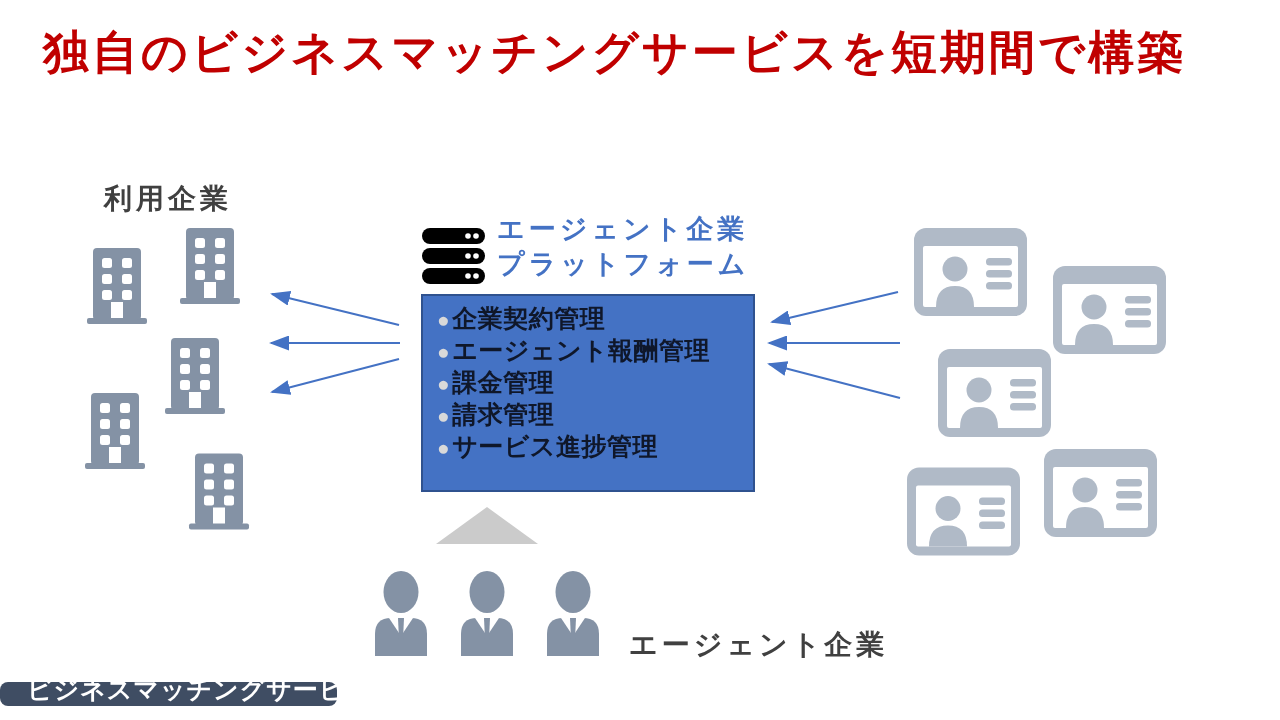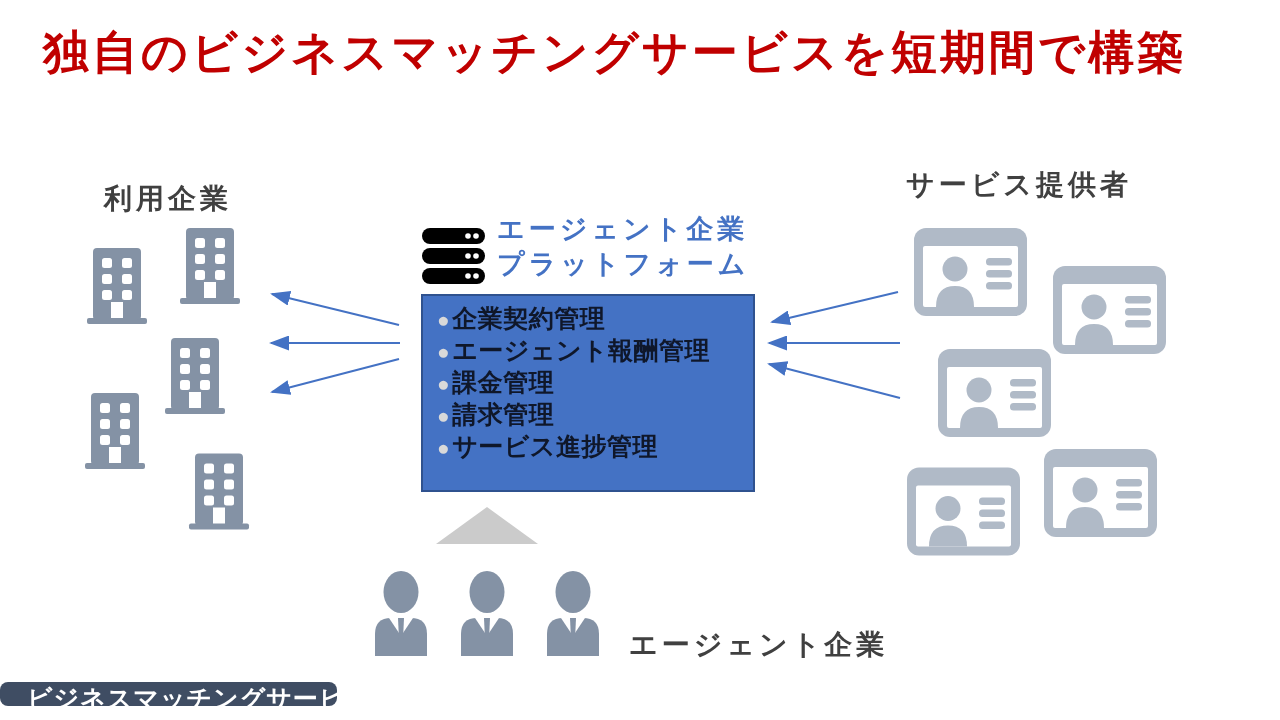--- a/index.html
+++ b/index.html
@@ -46,21 +46,21 @@
   .feature-list{list-style:none;}
   .feature-list li{
     color:#0f172a;font-size:25px;font-weight:bold;line-height:30px;
     white-space:nowrap;letter-spacing:0.5px;
   }
   .feature-list li::before{
     content:"\25CF";color:var(--bullet-gray);margin-right:2px;font-size:21px;
   }
   .footer-badge{
     position:absolute;left:0;top:682px;width:337px;height:24px;
-    background:var(--badge-bg);display:flex;align-items:flex-start;border-radius:8px;
+    background:var(--badge-bg);display:flex;align-items:flex-end;border-radius:8px;
   }
   .footer-badge span{
     color:#ffffff;font-size:25px;font-weight:bold;letter-spacing:1px;
     padding-left:27px;white-space:nowrap;
   }
   svg.overlay{position:absolute;left:0;top:0;width:1280px;height:720px;pointer-events:none;}
   .arrow{stroke:var(--accent);stroke-width:2;fill:none;}
   .tri{fill:var(--triangle-gray);}
   .u-building{color:var(--building-gray);}
   .u-card{color:var(--card-gray);}
@@ -68,21 +68,20 @@
   .u-server{color:#000000;}
 </style>
 </head>
 <body>
 
 <div class="stage">
 
   <h1 class="slide-title">独自のビジネスマッチングサービスを短期間で構築</h1>
 
   <div class="group-label label-left">利用企業</div>
-  <div class="group-label label-right">サービス提供者</div>
   <div class="group-label label-bottom">エージェント企業</div>
 
   <div class="platform-heading">
     <div>エージェント企業</div>
     <div>プラットフォーム</div>
   </div>
 
   <div class="feature-box">
     <ul class="feature-list">
       <li>企業契約管理</li>

